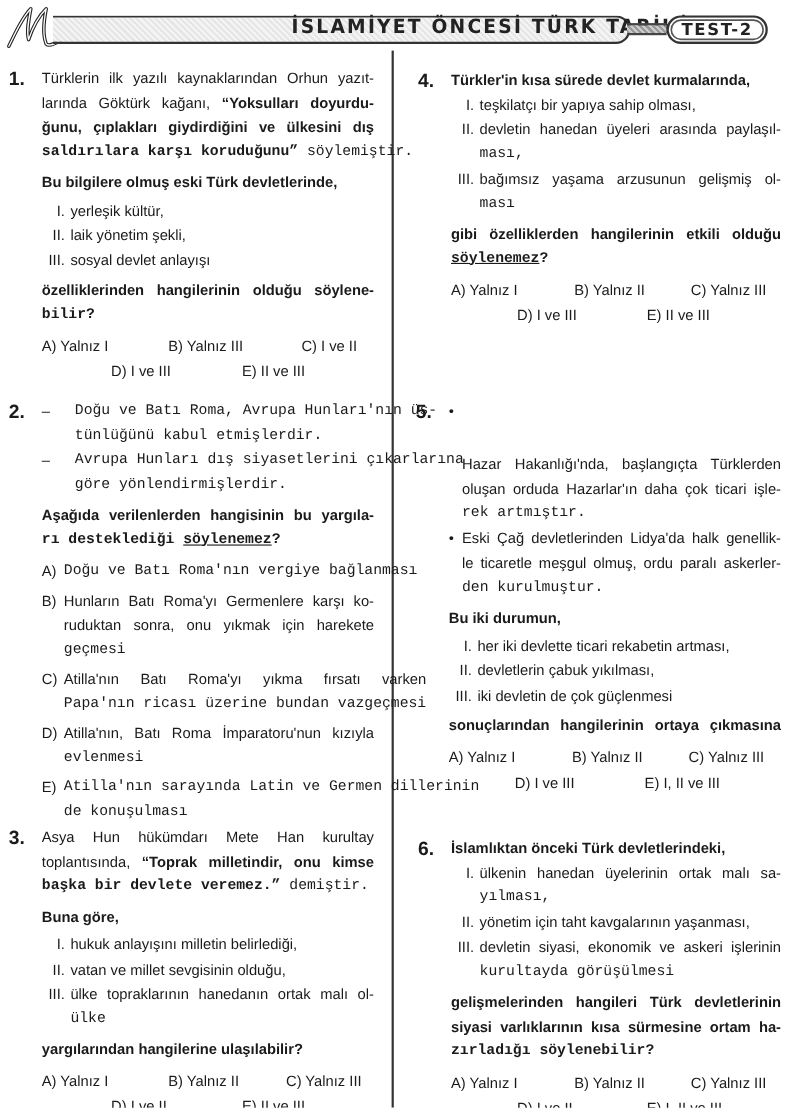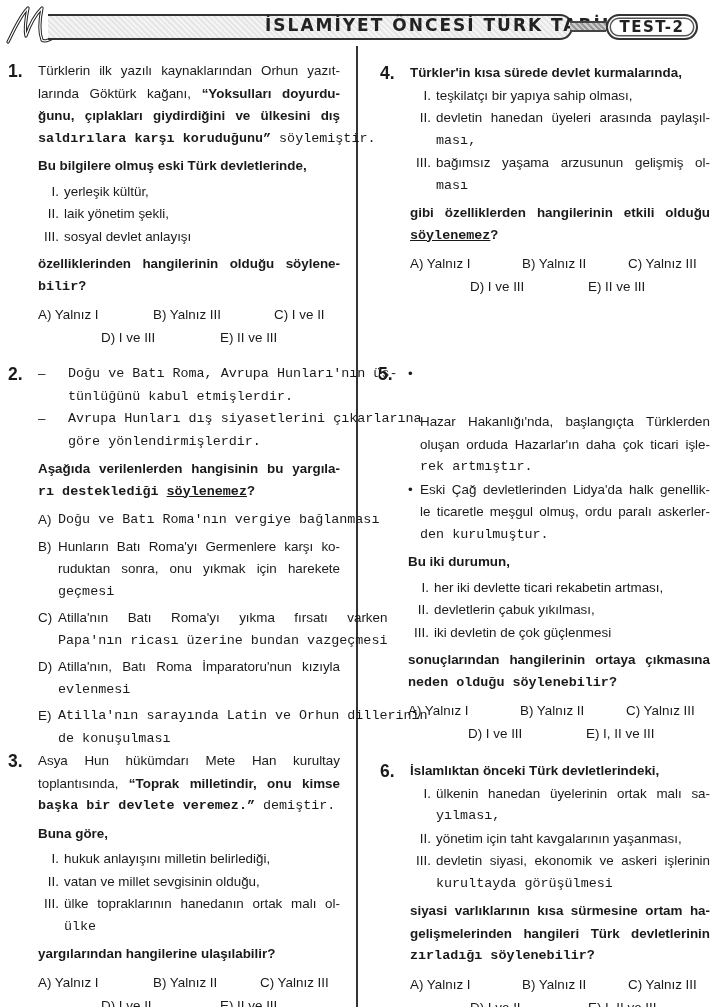--- a/index.html
+++ b/index.html
@@ -145,21 +145,21 @@
       <div class="opt" style="margin-bottom:4px;">
           <span class="ol">D)</span>
           <span style="flex:1;">
             <span class="just">Atilla'nın, Batı Roma İmparatoru'nun kızıyla</span>
             <span class="line">evlenmesi</span>
           </span>
         </div>
       <div class="opt">
           <span class="ol">E)</span>
           <span style="flex:1;">
-            <span class="line">Atilla'nın sarayında Latin ve Orhun dillerinin</span>
+            <span class="line">Atilla'nın sarayında Latin ve Germen dillerinin</span>
             <span class="line">de konuşulması</span>
           </span>
         </div>
     </div>
   </div>
 </div>
 
 <div class="q" style="left:8px; top:750px; width:340px;">
   <div class="q-num">3.</div>
   <div class="q-body" style="left:30px; top:0; width:302px;">
@@ -262,21 +262,20 @@
           <span class="rn">II.</span>
           <span class="rt">devletlerin çabuk yıkılması,</span>
         </div>
       <div class="roman">
           <span class="rn">III.</span>
           <span class="rt">iki devletin de çok güçlenmesi</span>
         </div>
     </div>
     <div class="stem b">
       <span class="just">sonuçlarından hangilerinin ortaya çıkmasına</span>
-      <span class="line">neden olduğu söylenebilir?</span>
     </div>
     <div class="choices" style="margin-top:6px;">
       <span style="left:0; top:0;">A) Yalnız  I</span>
       <span style="left:112px; top:0;">B) Yalnız II</span>
       <span style="left:218px; top:0;">C) Yalnız III</span>
       <span style="left:60px; top:23px;">D)  I  ve  III</span>
       <span style="left:178px; top:23px;">E) I, II  ve  III</span>
     </div>
   </div>
 </div>
@@ -299,22 +298,22 @@
         </div>
       <div class="roman">
           <span class="rn">III.</span>
           <span class="rt">
             <span class="just">devletin siyasi, ekonomik ve askeri işlerinin</span>
             <span class="line">kurultayda görüşülmesi</span>
           </span>
         </div>
     </div>
     <div class="stem b">
+      <span class="just">gelişmelerinden hangileri Türk devletlerinin</span>
       <span class="just">siyasi varlıklarının kısa sürmesine ortam ha-</span>
-      <span class="just">gelişmelerinden hangileri Türk devletlerinin</span>
       <span class="line">zırladığı söylenebilir?</span>
     </div>
     <div class="choices" style="margin-top:6px;">
       <span style="left:0; top:0;">A) Yalnız  I</span>
       <span style="left:112px; top:0;">B) Yalnız II</span>
       <span style="left:218px; top:0;">C) Yalnız III</span>
       <span style="left:60px; top:23px;">D)  I  ve  II</span>
       <span style="left:178px; top:23px;">E) I, II  ve  III</span>
     </div>
   </div>

